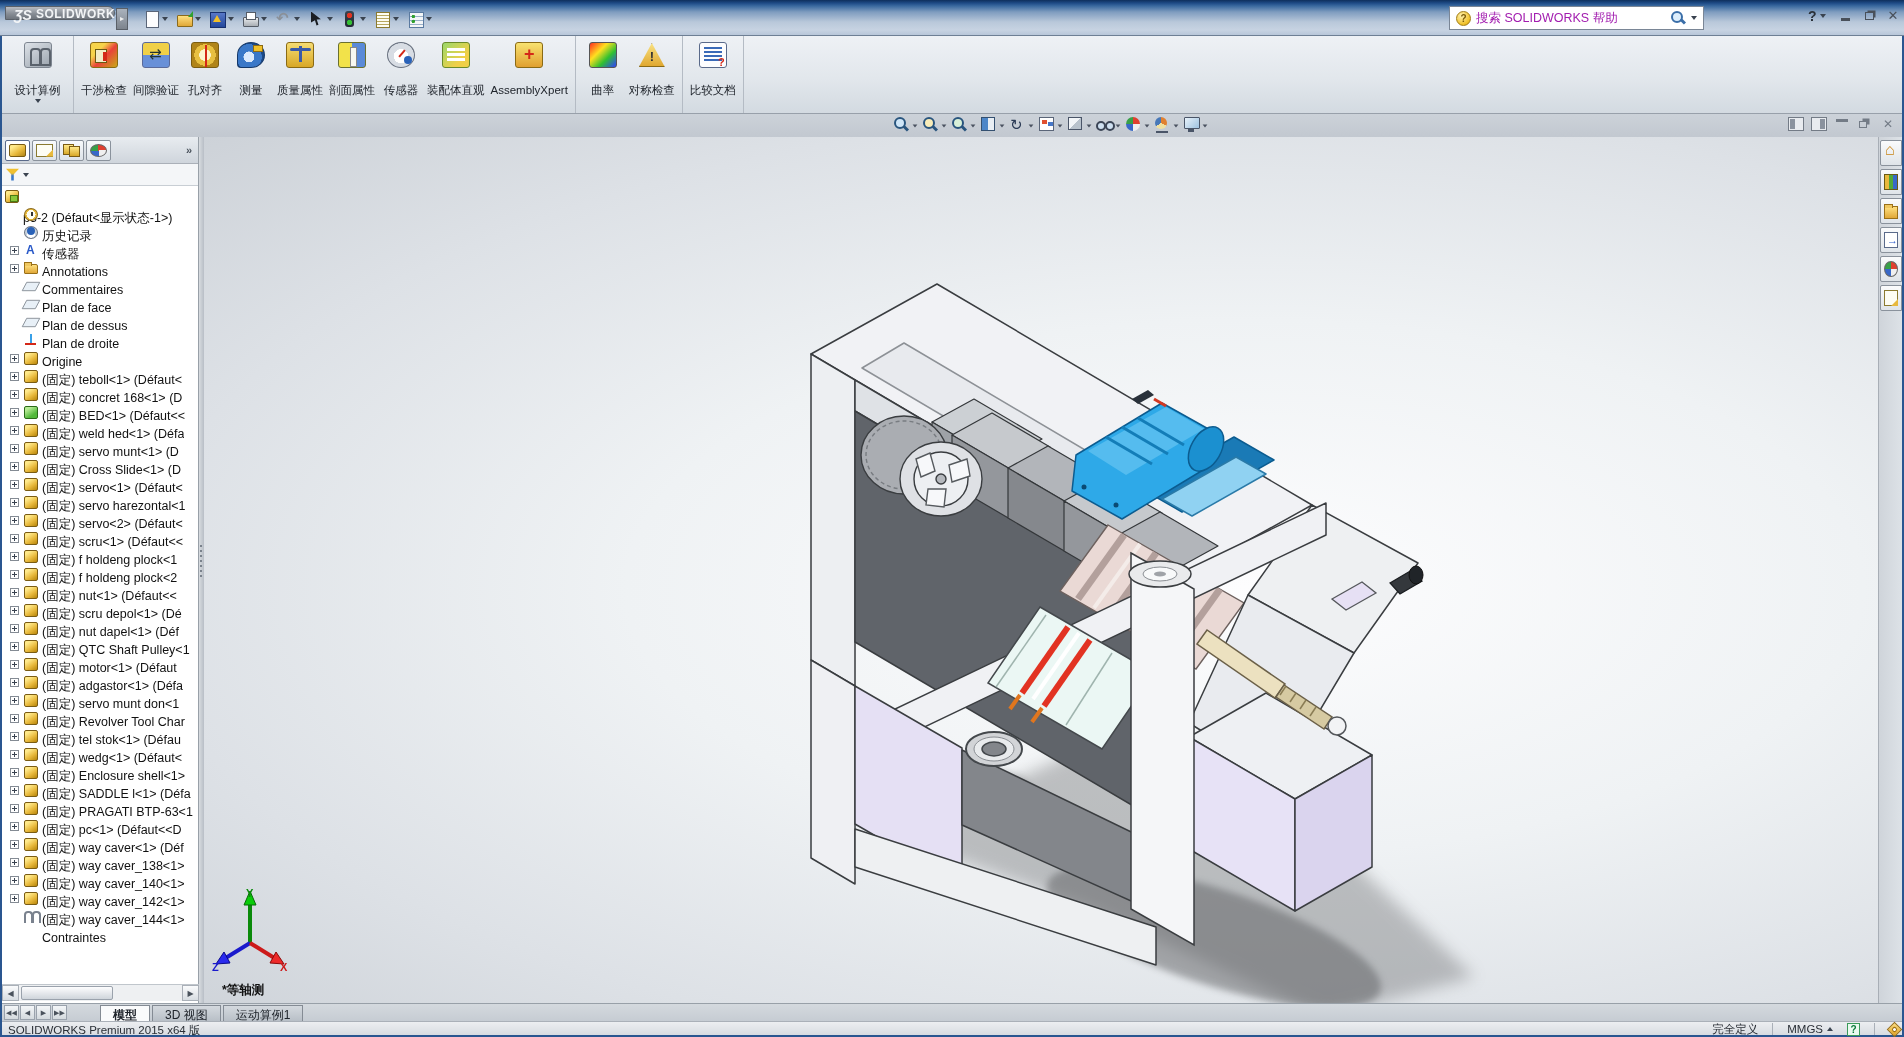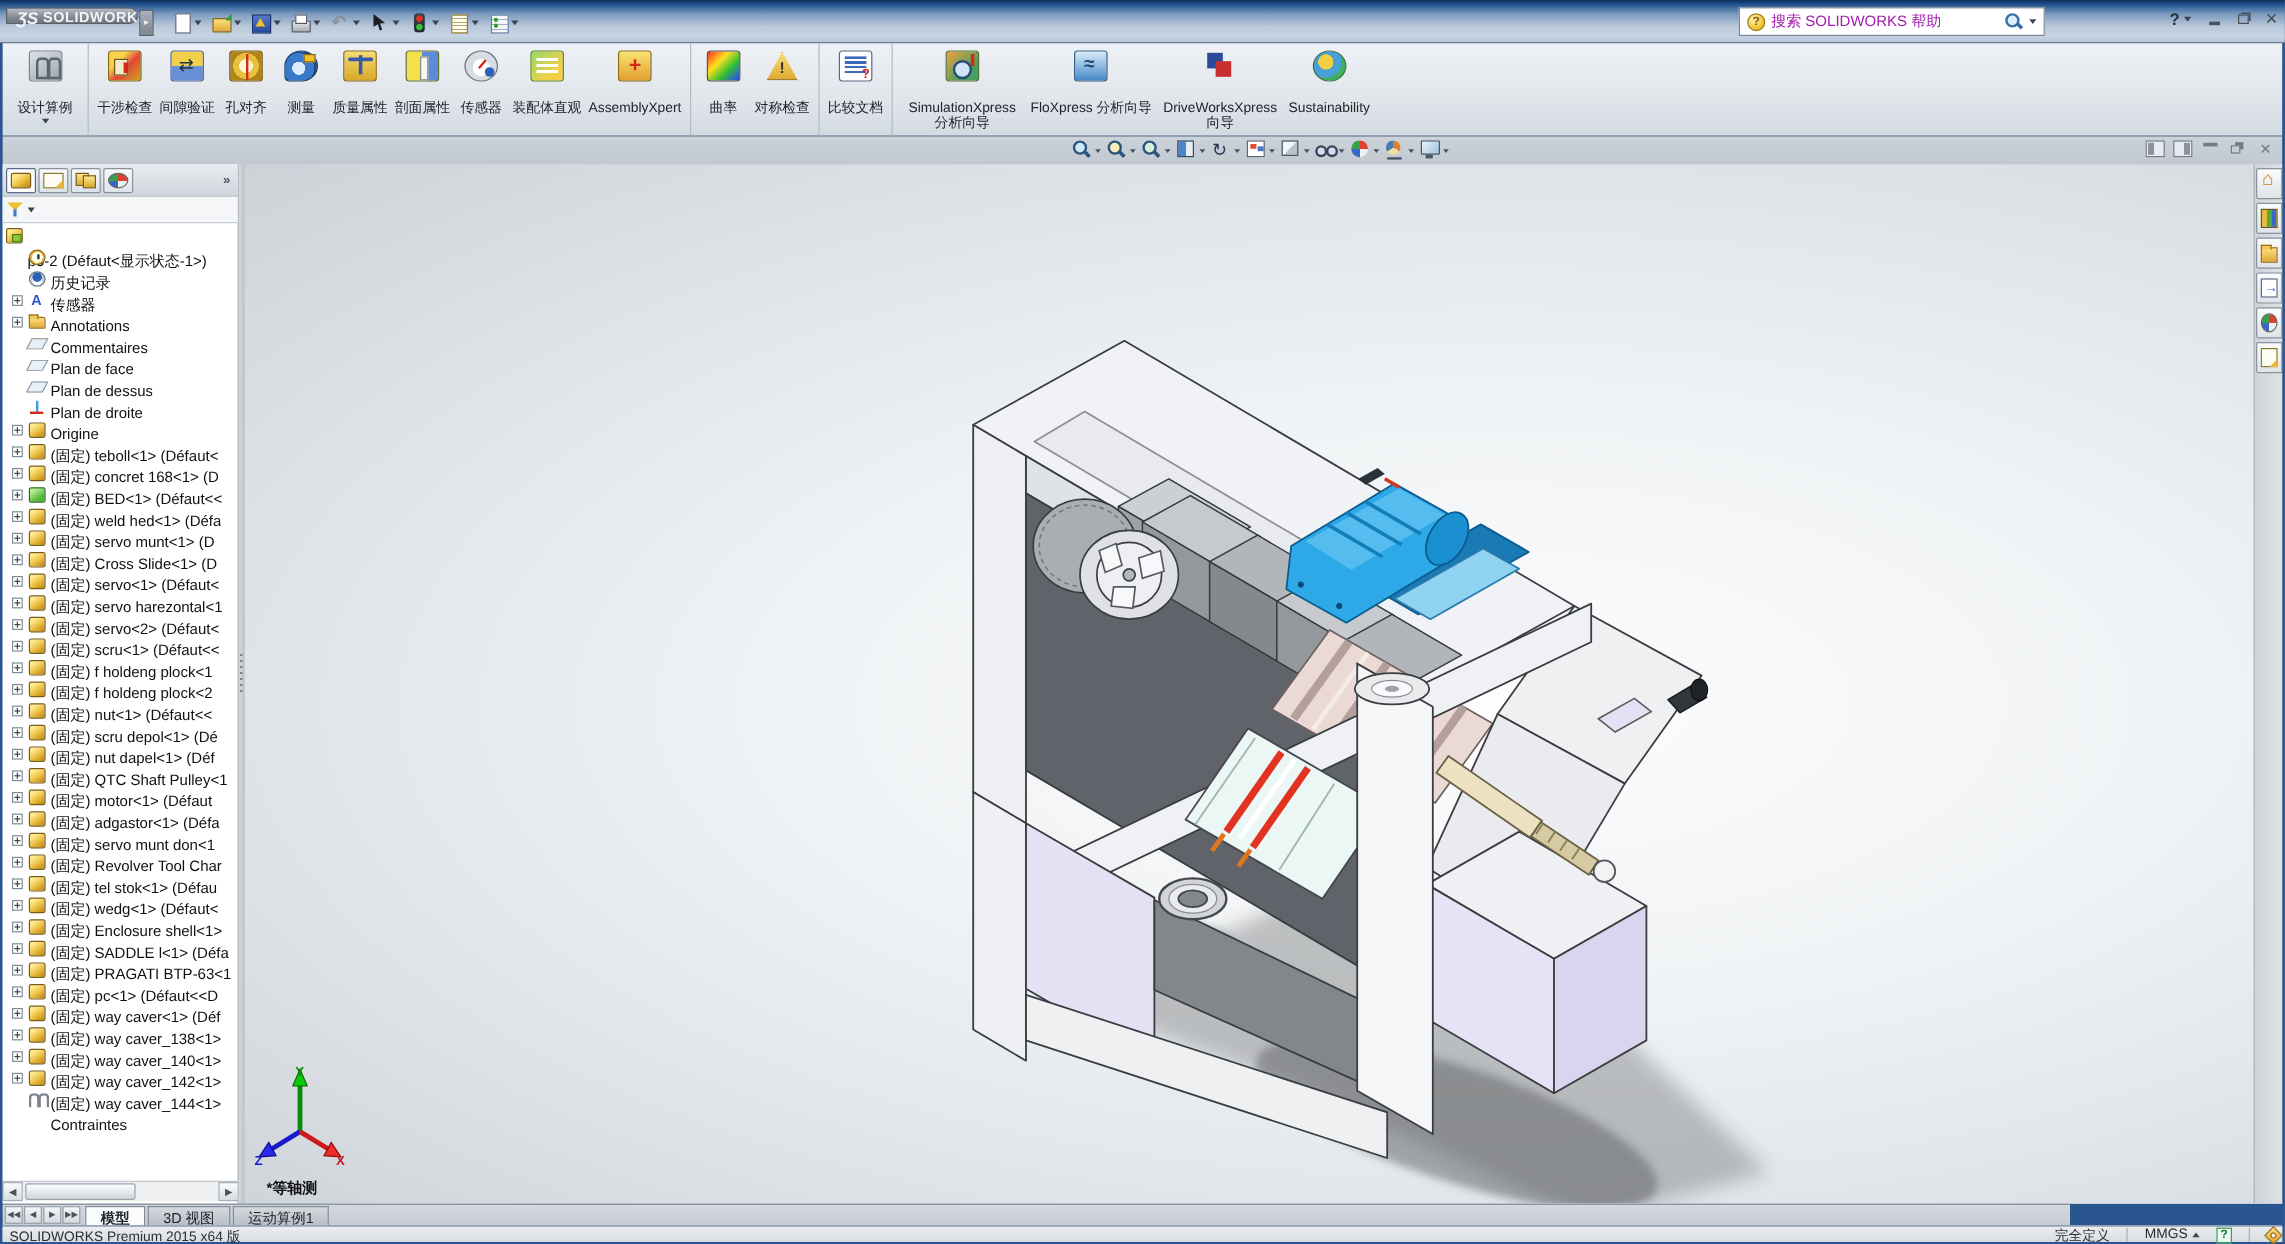--- a/index.html
+++ b/index.html
@@ -215,21 +215,21 @@
   [data-icon="design-library"] .tpicn { background:repeating-linear-gradient(90deg,#e8b93c 0 4px,#52a83a 4px 8px,#3868c8 8px 12px); border:1px solid #6a5a14; }
   [data-icon="file-explorer"] .tpicn { background:linear-gradient(#ffe080,#e0a838); border:1px solid #9a7018; top:7px; }
   [data-icon="file-explorer"] .tpicn::before { content:""; position:absolute; left:-1px; top:-3px; width:7px; height:3px; background:#f0c860; border:1px solid #9a7018; border-bottom:none; }
   [data-icon="view-palette"] .tpicn { background:#fff; border:1px solid #5a6a8a; }
   [data-icon="view-palette"] .tpicn::before { content:"\2192"; position:absolute; left:2px; top:1px; font-size:11px; font-weight:bold; color:#2858c8; }
   [data-icon="appearances-scenes"] .tpicn { border-radius:50%; background:conic-gradient(#e04030 0 25%,#f0f0f0 25% 50%,#3868c8 50% 75%,#38a048 75%); border:1px solid #666; }
   [data-icon="custom-properties"] .tpicn { background:#fdfdf4; border:1px solid #8a7a30; }
   [data-icon="custom-properties"] .tpicn::after { content:""; position:absolute; right:-1px; bottom:-1px; width:7px; height:7px; background:#e8b93c; clip-path:polygon(100% 0,100% 100%,0 100%); }
 
   
-  .bottabs { position:absolute; left:2px; top:1003px; width:1723px; height:18px; background:linear-gradient(#d4d9de,#c6ccd3); border-top:1px solid #98a0a8; display:flex; align-items:flex-end; }
+  .bottabs { position:absolute; left:2px; top:1003px; width:1900px; height:18px; background:linear-gradient(#d4d9de,#c6ccd3); border-top:1px solid #98a0a8; display:flex; align-items:flex-end;gap:29px; }
   .bnav { display:flex; gap:1px; margin:0 4px 1px 2px; }
   .bnav-btn { width:15px; height:15px; border:1px solid #9aa2ac; background:linear-gradient(#f4f6f8,#d4dade); color:#4a525c; font-size:7px; line-height:14px; text-align:center; }
   .btab { height:16px; padding:1px 12px 0 12px; font-size:12px; color:#20252c; border:1px solid #848b94; border-bottom:none; margin-right:2px;
     background:linear-gradient(#d4d9de,#b8bfc7); white-space:nowrap; }
   .btab[data-active="1"] { background:#fafbfc; font-weight:bold; }
   .statusbar { position:absolute; left:0; top:1021px; width:1904px; height:16px; background:linear-gradient(#eceef1,#d8dce1);
     border-top:1px solid #aab0b8; border-bottom:2px solid #2a5690; font-size:11.5px; color:#2a2f36; }
   .sb-left { position:absolute; left:8px; top:1px; }
   .sb-right { position:absolute; right:4px; top:0; height:14px; display:flex; align-items:center; gap:14px;margin-left:44px; }
   .sb-sep { width:1px; height:12px; background:#aab0b8; }
@@ -379,42 +379,20 @@
         <div class="rbtn">
           <span class="ricon" data-icon="symmetry-check"></span>
           <span class="rlabel">对称检查</span>
         </div>
       </div>
     <div class="rgroup">
 
         <div class="rbtn">
           <span class="ricon" data-icon="compare-documents"></span>
           <span class="rlabel">比较文档</span>
-        </div>
-      </div>
-    <div class="rgroup" style="border-right:none;">
-
-        <div class="rbtn">
-          <span class="ricon" data-icon="simulationxpress"></span>
-          <span class="rlabel">SimulationXpress 分析向导</span>
-        </div>
-
-        <div class="rbtn">
-          <span class="ricon" data-icon="floxpress"></span>
-          <span class="rlabel">FloXpress 分析向导</span>
-        </div>
-
-        <div class="rbtn">
-          <span class="ricon" data-icon="driveworksxpress"></span>
-          <span class="rlabel">DriveWorksXpress 向导</span>
-        </div>
-
-        <div class="rbtn">
-          <span class="ricon" data-icon="sustainability"></span>
-          <span class="rlabel">Sustainability</span>
         </div>
       </div>
   </div>
 
   <div class="tabrow">
     <div class="hud">
 
         <span style="display:flex;align-items:center;gap:1px;">
           <span class="hic" data-icon="zoom-to-fit"></span>
           <span class="caret" style="transform:scale(.8);"></span>

